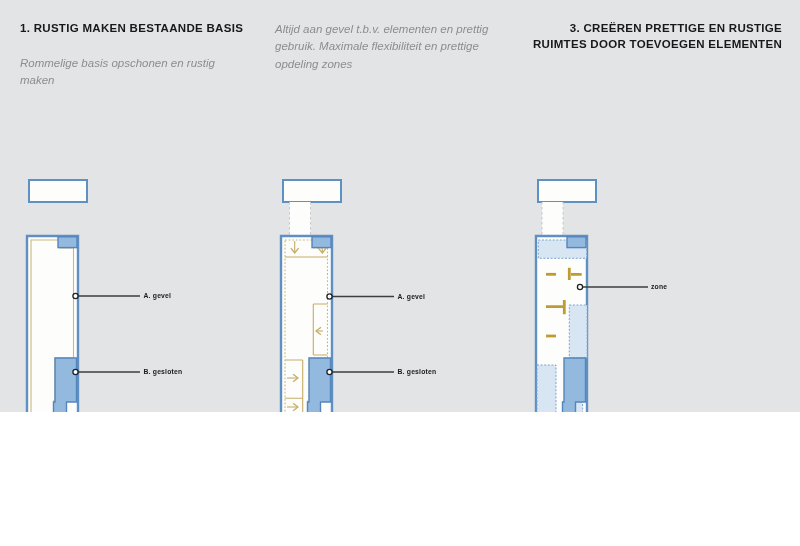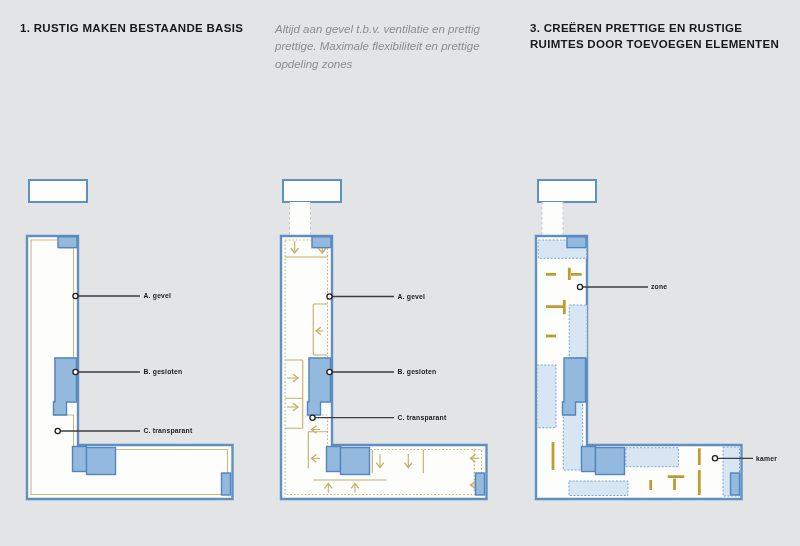--- a/index.html
+++ b/index.html
@@ -1,44 +1,45 @@
 <!DOCTYPE html>
 <html><head>
 <meta charset="utf-8">
 <style>
   html,body{margin:0;padding:0;}
   .canvas{
-    position:relative;width:800px;height:546px;background:#e3e4e6;
+    position:relative;width:800px;height:412px;background:#e3e4e6;
     font-family:"Liberation Sans", sans-serif;overflow:hidden;
   }
   .col{position:absolute;top:21px;}
   .col h2{
     margin:0 0 18px 0;font-size:11.5px;line-height:1.35;letter-spacing:.3px;
     color:#17181a;font-weight:bold;text-transform:uppercase;
   }
   .col p{
     margin:0;font-size:11.5px;line-height:1.5;font-style:italic;color:#8b8d90;
   }
   .col1{left:20px;width:228px;}
   .col2{left:275px;width:232px;}
   .col3{left:530px;width:252px;}
-  .col3 h2{margin-bottom:25px;}
+  .col3 h2{margin-bottom:25px;text-align:right;}
   svg{position:absolute;overflow:visible;}
   .plan-label{font-size:6.8px;font-weight:bold;fill:#1a1b1d;letter-spacing:.2px;}
 </style>
 </head>
 <body>
 
 <div class="canvas">
 
   <div class="col col1">
     <h2>1. Rustig maken bestaande basis</h2>
+    <p>Rommelige basis opschonen en rustig maken</p>
   </div>
   <div class="col col2">
-    <p>Altijd aan gevel t.b.v. ventilatie en prettig prettige. Maximale flexibiliteit en prettige opdeling zones</p>
+    <p>Altijd aan gevel t.b.v. elementen en prettig gebruik. Maximale flexibiliteit en prettige opdeling zones</p>
   </div>
   <div class="col col3">
     <h2>3. Creëren prettige en rustige ruimtes door toevoegen elementen</h2>
   </div>
 
   <svg style="left:26px;top:179px;" width="240" height="332" viewBox="0 0 240 332">
 
     <rect x="3" y="1" width="58" height="22" fill="#fdfdfc" stroke="#5e90c4" stroke-width="2"></rect>
 
     <path d="M1,57 H52 V266 H206.5 V320 H1 Z" fill="#fdfdfc" stroke="#5e90c4" stroke-width="2.4"></path>

